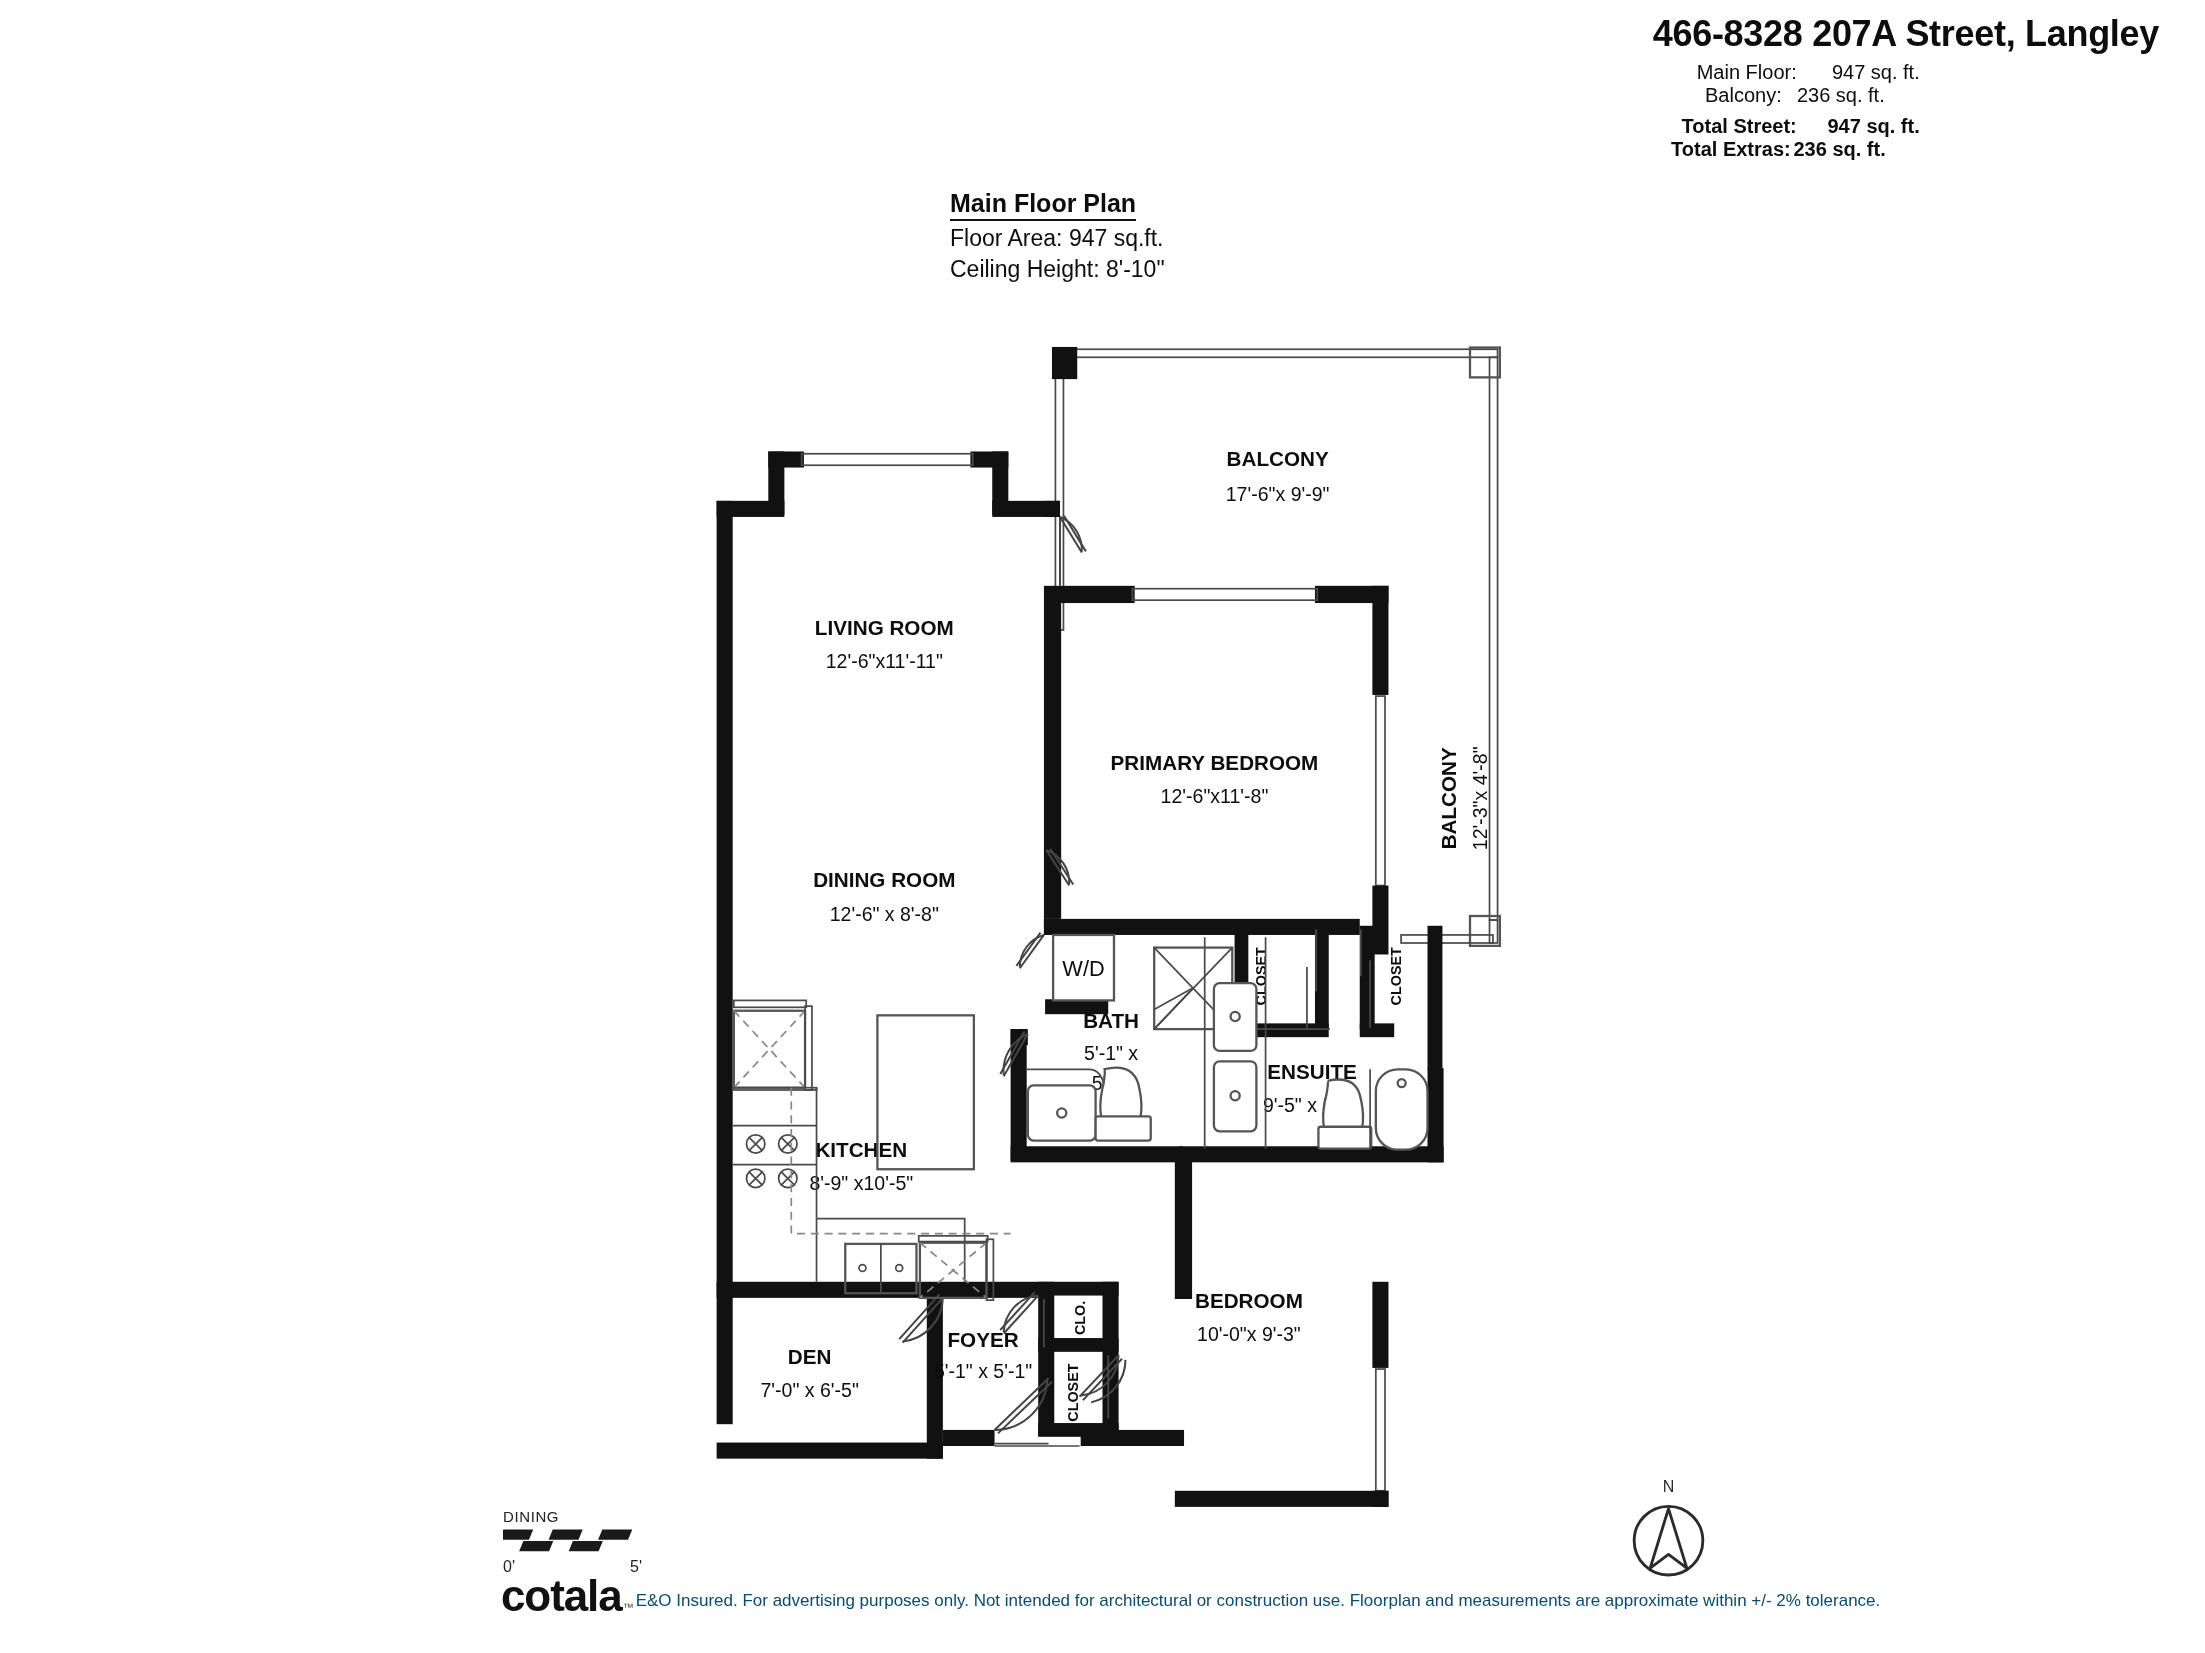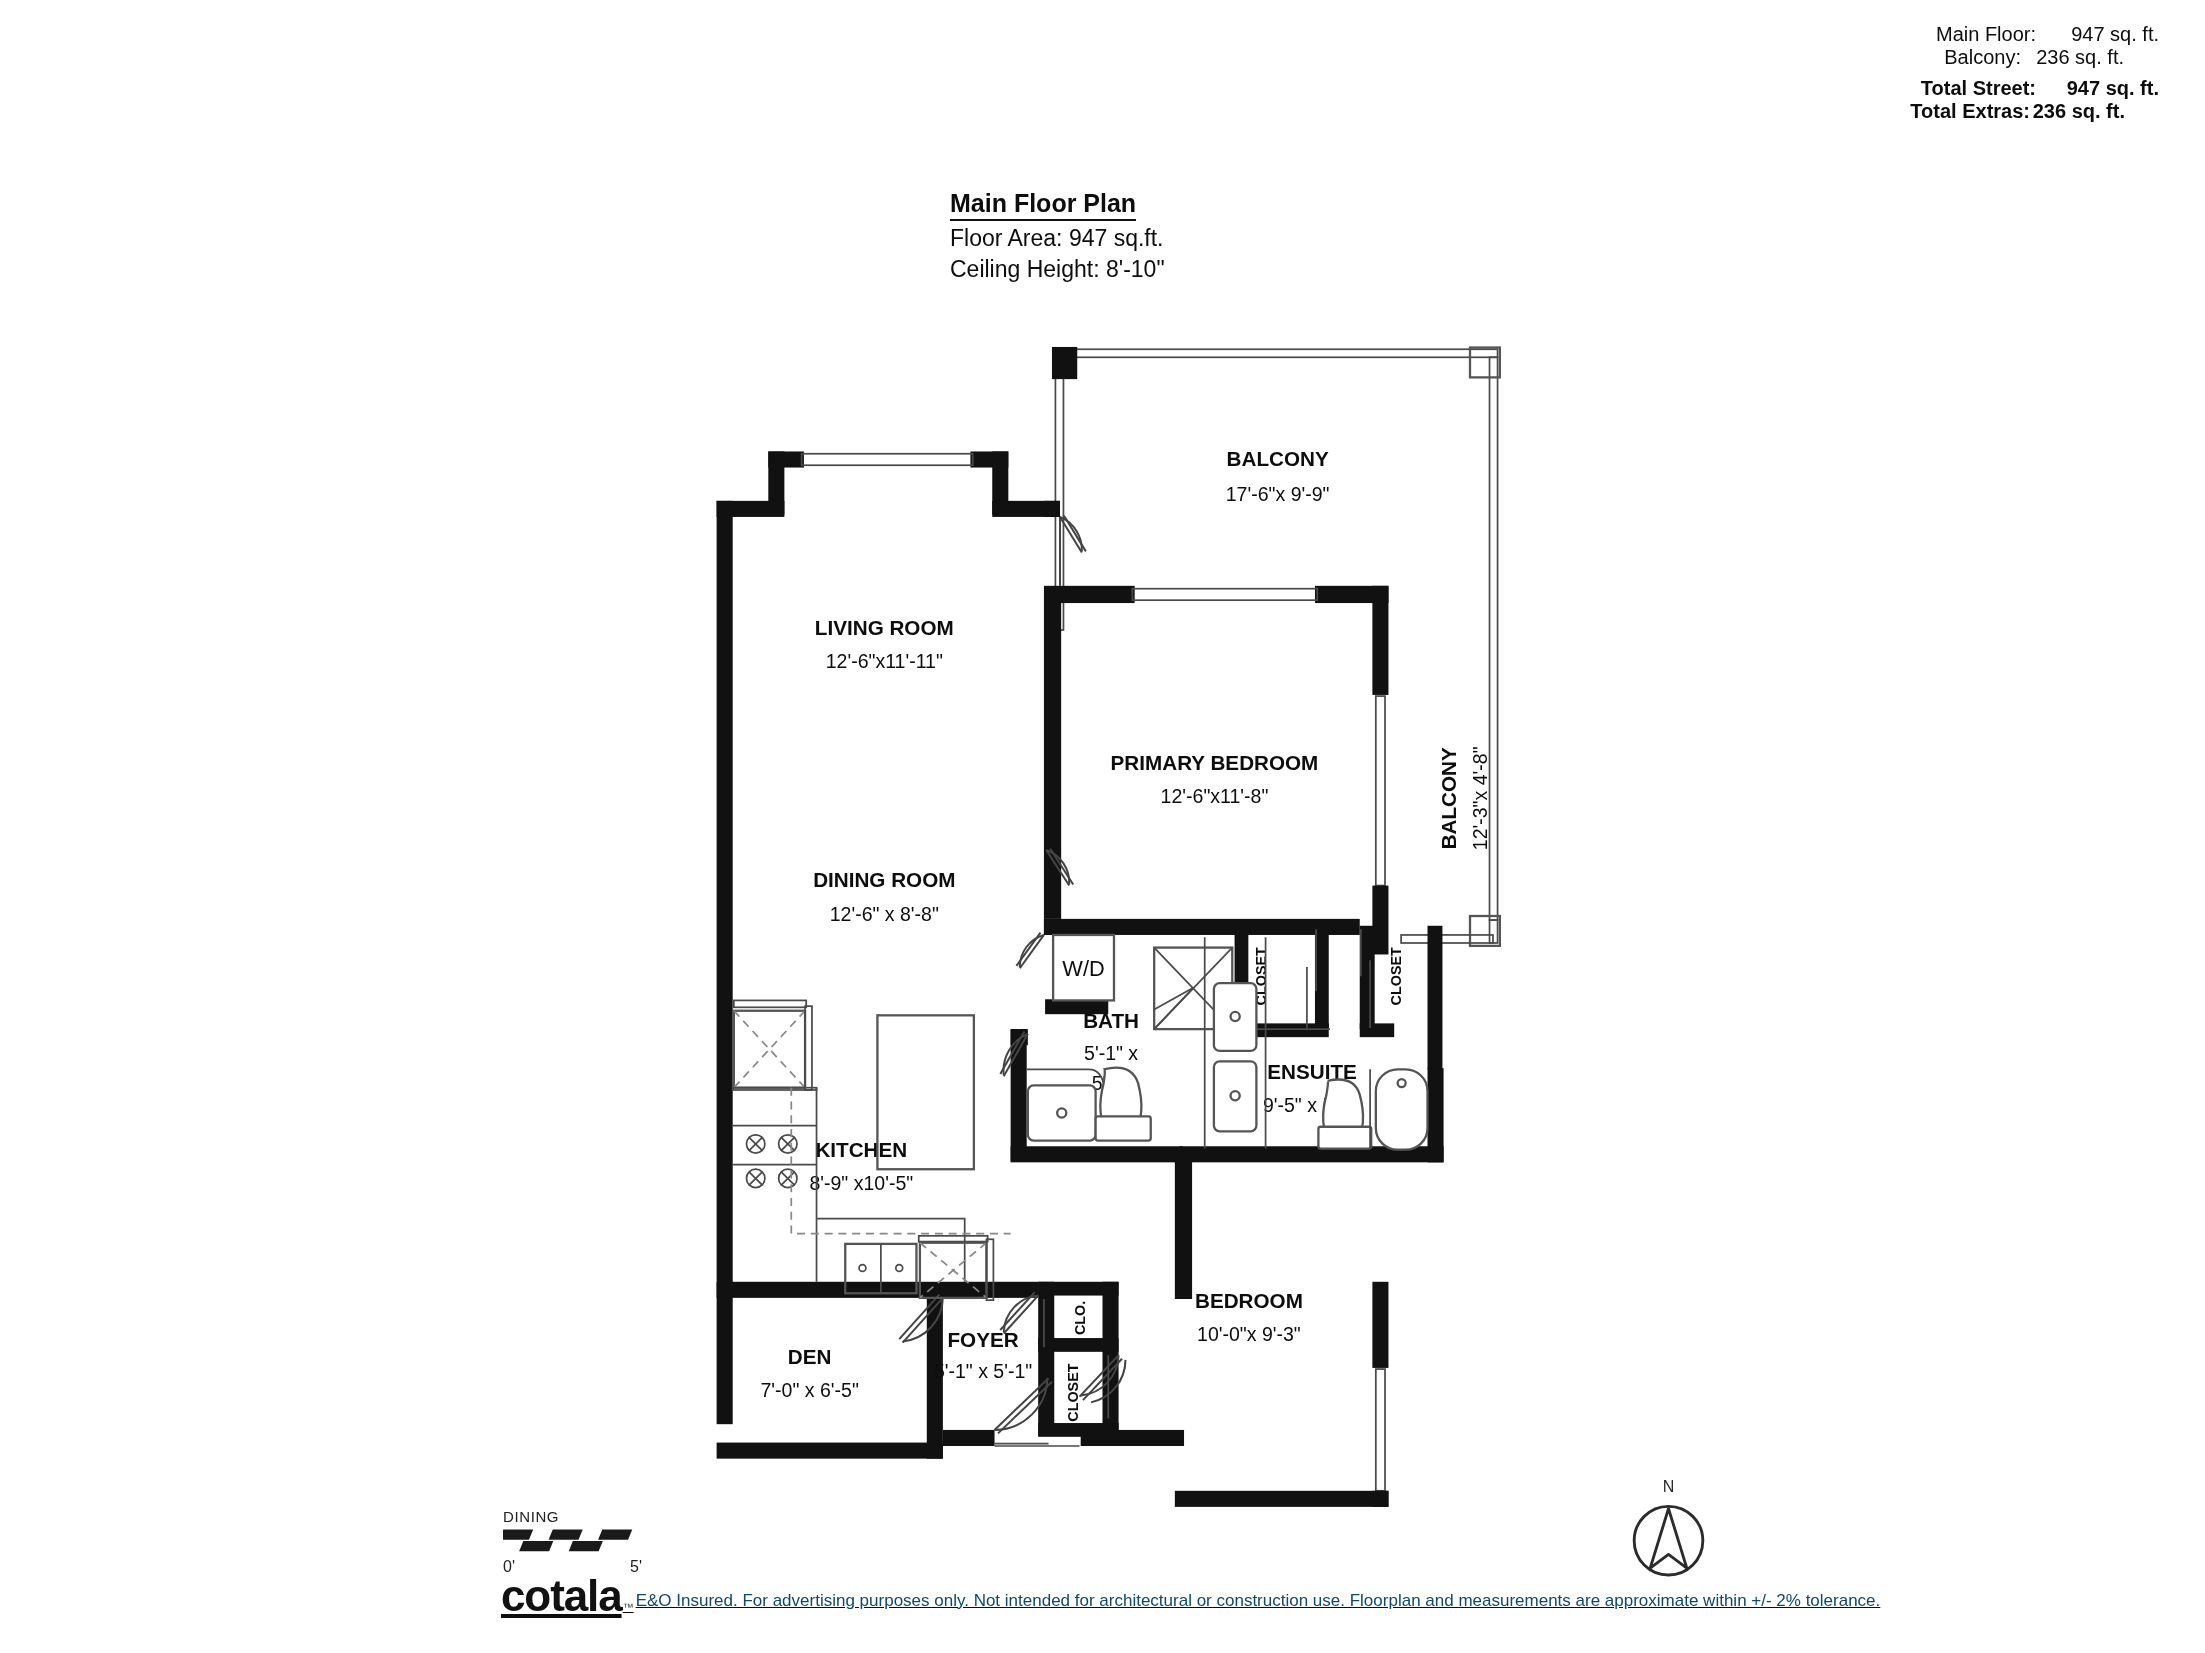--- a/index.html
+++ b/index.html
@@ -110,21 +110,20 @@
   }
   #scale-zero { position: absolute; left: 0; top: 0; }
   #scale-five { position: absolute; left: 127px; top: 0; }
 
   #brand-block {
     position: absolute;
     left: 501px;
     top: 1574px;
     display: flex;
     align-items: baseline;
-    text-decoration: underline;
   }
   #brand-name {
     font-size: 44px;
     font-weight: bold;
     letter-spacing: -1.1px;
     line-height: 1;
     color: #111;
   }
   #brand-tm {
     font-size: 11px;
@@ -155,20 +154,21 @@
     line-height: 1;
     margin-bottom: -6.9px;
     position: relative;
     z-index: 2;
   }
 </style>
 </head>
 <body>
 
 <div id="header-block">
+  <div id="property-title">466-8328 207A Street, Langley</div>
 
   <div class="summary-row row-regular">
     <div class="summary-cell">
       <span class="sum-label g1-label">Main Floor:</span>
       <span class="sum-value g1-value">947 sq. ft.</span>
     </div>
     <div class="summary-cell">
       <span class="sum-label g2-label">Balcony:</span>
       <span class="sum-value g2-value">236 sq. ft.</span>
     </div>

